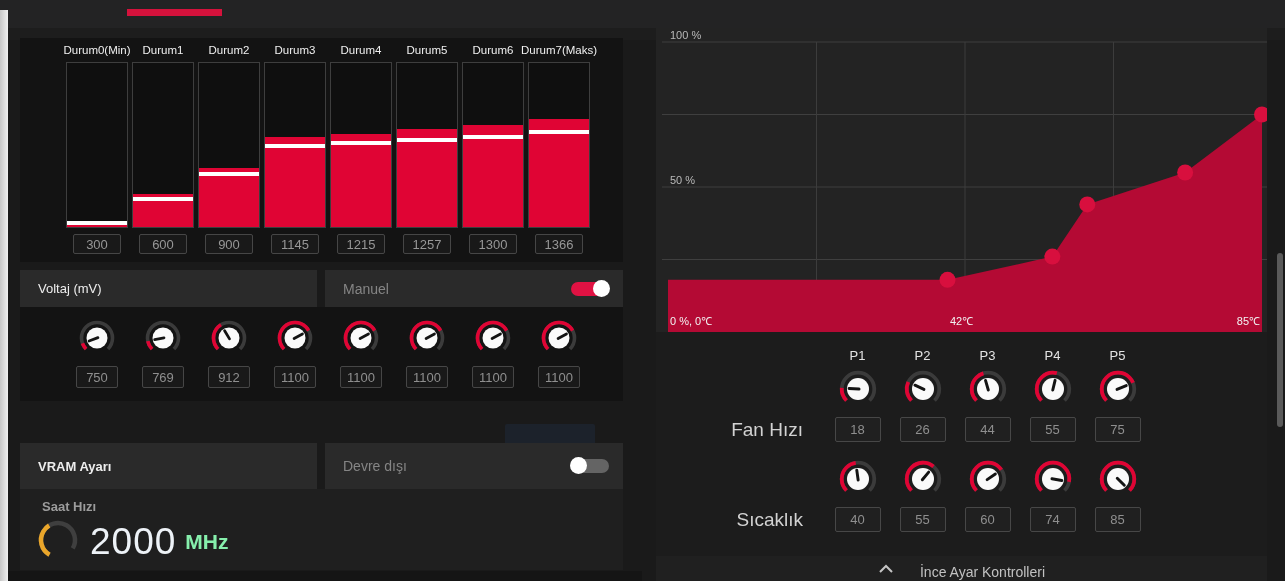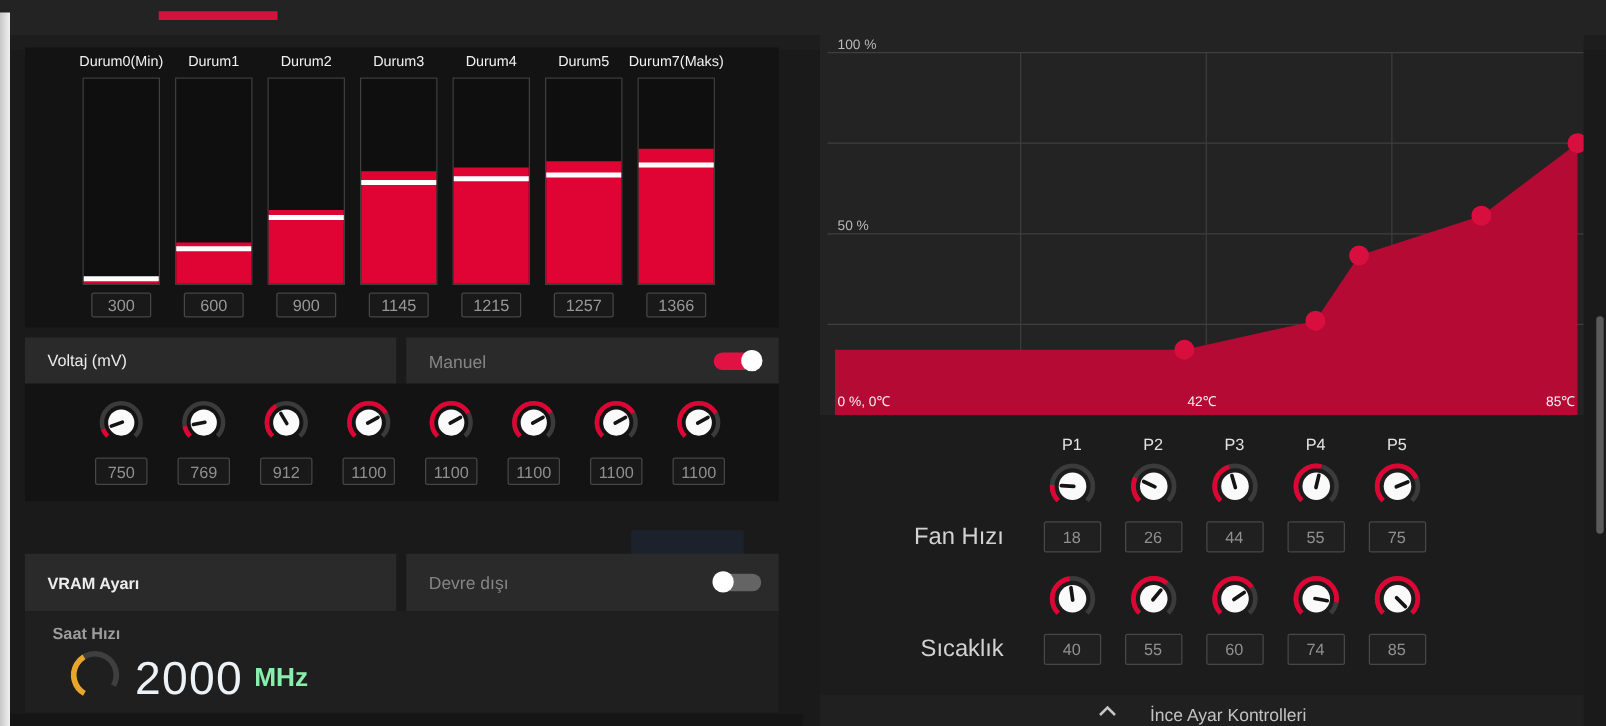--- a/index.html
+++ b/index.html
@@ -9,21 +9,21 @@
   
   .edge{position:absolute;left:0;top:10px;bottom:0;width:8px;
         background:linear-gradient(to right,#c7c7c7,#f0f0f0);}
   
   .topbar{position:absolute;left:0;top:0;width:100%;height:28px;background:#232324;}
   .tab-indicator{position:absolute;left:127px;top:9px;width:95px;height:7px;background:#d5123c;}
   .top-haze{position:absolute;left:8px;top:28px;width:1277px;height:12px;background:#1d1d1d;}
 
   
   .states-card{position:absolute;left:20px;top:38px;width:603px;height:224px;background:#131313;}
-  .states-row{display:flex;gap:12px;padding:4px 0 0 46px;}
+  .states-row{display:flex;gap:4px;padding:4px 0 0 46px;}
   .state-col{width:62px;flex:0 0 62px;display:flex;flex-direction:column;align-items:center;}
   .state-label{height:16px;line-height:16px;font-size:11.5px;color:#f0f0f0;white-space:nowrap;margin-bottom:4px;}
   .state-bar{position:relative;width:62px;height:166px;background:#0f0f0f;border:1px solid #3e3e3e;}
   .state-fill{position:absolute;left:0;right:0;bottom:0;background:#e00434;}
   .state-marker{position:absolute;left:0;right:0;height:4px;background:#ffffff;}
   .vbox{margin-top:6px;width:48px;height:20px;border:1px solid #464646;border-radius:2px;background:#191919;
         color:#979797;font-size:13px;display:flex;align-items:center;justify-content:center;}
 
   .header-row{position:absolute;left:20px;display:flex;gap:8px;width:603px;}
   .hr-voltage{top:270px;height:37px;}
@@ -42,21 +42,21 @@
               display:flex;gap:4px;padding-left:46px;}
   .knob-col{width:62px;flex:0 0 62px;display:flex;flex-direction:column;align-items:center;padding-top:11px;}
   .kbox{margin-top:8px;width:42px;height:22px;border:1px solid #464646;border-radius:2px;background:#191919;
         color:#8f8f8f;font-size:13px;display:flex;align-items:center;justify-content:center;}
 
   .ghost-btn{position:absolute;left:505px;top:424px;width:90px;height:22px;background:#1d2531;
              border-radius:2px;opacity:.75;}
 
   .clock-section{position:absolute;left:20px;top:489px;width:603px;height:81px;background:#1f1f1f;}
   .clock-label{position:absolute;left:22px;top:10px;font-size:13px;font-weight:bold;color:#9c9c9c;}
-  .clock-row{position:absolute;left:34px;top:29px;display:flex;align-items:center;}
+  .clock-row{position:absolute;left:16px;top:29px;display:flex;align-items:center;}
   .clock-value{font-size:37px;color:#edf2f7;margin-left:10px;letter-spacing:1px;}
   .clock-unit{font-size:21px;color:#86efac;margin-left:9px;font-weight:bold;}
   .bottom-strip{position:absolute;left:8px;top:571px;width:634px;height:10px;background:#151515;}
 
   
   .chart-panel{position:absolute;left:656px;top:28px;width:611px;height:304px;background:#232323;overflow:hidden;}
   .fan-panel{position:absolute;left:656px;top:332px;width:611px;height:224px;background:#1c1c1c;}
   .fgrid{display:grid;grid-template-columns:145px repeat(5,65px);padding-left:24px;align-items:center;}
   .fg-header{margin-top:16px;}
   .fg-header .pcell{text-align:center;color:#e3e3e3;font-size:13px;}
@@ -127,20 +127,28 @@
         </div>
         <div class="state-col">
           <div class="state-label">Durum5</div>
           <div class="state-bar">
             <div class="state-fill" style="height: 60%;"></div>
             <div class="state-marker" style="bottom: 52%;"></div>
           </div>
           <div class="vbox">1257</div>
         </div>
         <div class="state-col">
+          <div class="state-label">Durum6</div>
+          <div class="state-bar">
+            <div class="state-fill" style="height: 62%;"></div>
+            <div class="state-marker" style="bottom: 53.5%;"></div>
+          </div>
+          <div class="vbox">1300</div>
+        </div>
+        <div class="state-col">
           <div class="state-label">Durum7(Maks)</div>
           <div class="state-bar">
             <div class="state-fill" style="height: 66%;"></div>
             <div class="state-marker" style="bottom: 57%;"></div>
           </div>
           <div class="vbox">1366</div>
         </div>
       </div>
   </div>
 

